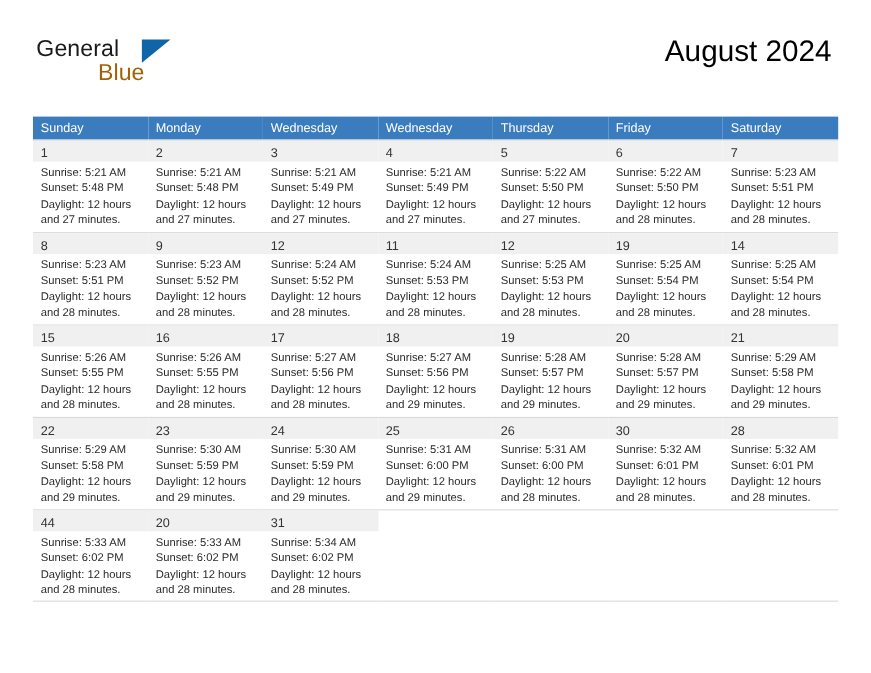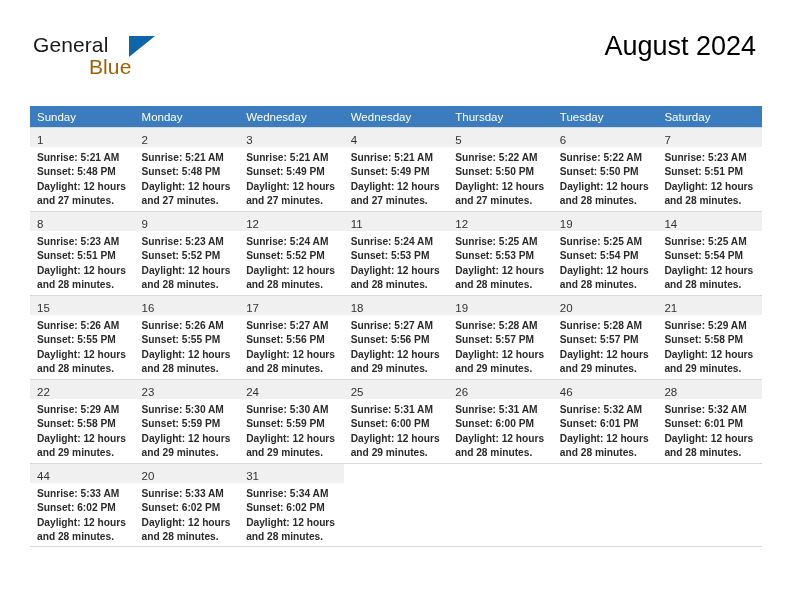--- a/index.html
+++ b/index.html
@@ -127,21 +127,20 @@
     padding: 2px 0 0 7px;
     background: transparent;
   }
   .daynum {
     font-size: 11.5px;
     color: #333333;
     line-height: 15px;
   }
   .cell-body {
     padding: 4px 4px 0 7px;
-    font-weight: bold;
   }
   .cell-line {
     font-size: 10.2px;
     color: #2b2b2b;
     line-height: 14.3px;
     white-space: nowrap;
   }
   .cell.empty {
     border-top: 1px solid #d9d9d9;
   }
@@ -166,21 +165,21 @@
   </div>
 
   <table class="calendar">
     <thead>
       <tr>
         <th>Sunday</th>
         <th>Monday</th>
         <th>Wednesday</th>
         <th>Wednesday</th>
         <th>Thursday</th>
-        <th>Tuesday</th>
+        <th>Friday</th>
         <th>Saturday</th>
       </tr>
     </thead>
     <tbody>
         <tr class="week">
           <td>
             <div class="cell filled">
               <div class="daynum-strip"><span class="daynum">1</span></div>
               <div class="cell-body">
                 <div class="cell-line">Sunrise: 5:21 AM</div>
@@ -466,21 +465,21 @@
               <div class="cell-body">
                 <div class="cell-line">Sunrise: 5:31 AM</div>
                 <div class="cell-line">Sunset: 6:00 PM</div>
                 <div class="cell-line">Daylight: 12 hours</div>
                 <div class="cell-line">and 28 minutes.</div>
               </div>
             </div>
           </td>
           <td>
             <div class="cell filled">
-              <div class="daynum-strip"><span class="daynum">46</span></div>
+              <div class="daynum-strip"><span class="daynum">30</span></div>
               <div class="cell-body">
                 <div class="cell-line">Sunrise: 5:32 AM</div>
                 <div class="cell-line">Sunset: 6:01 PM</div>
                 <div class="cell-line">Daylight: 12 hours</div>
                 <div class="cell-line">and 28 minutes.</div>
               </div>
             </div>
           </td>
           <td>
             <div class="cell filled">

